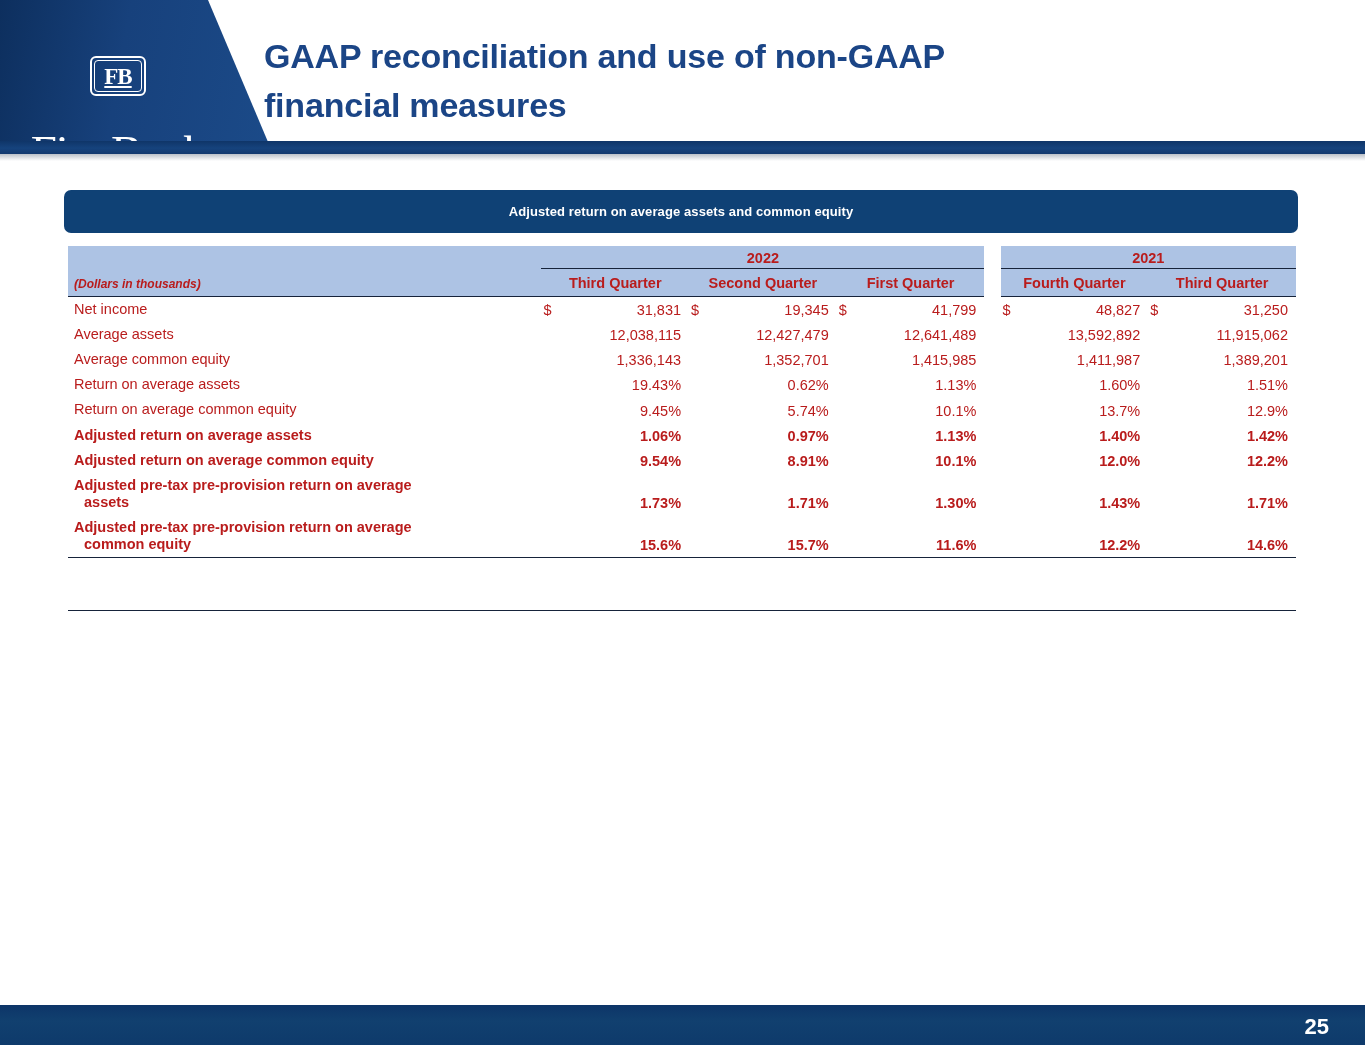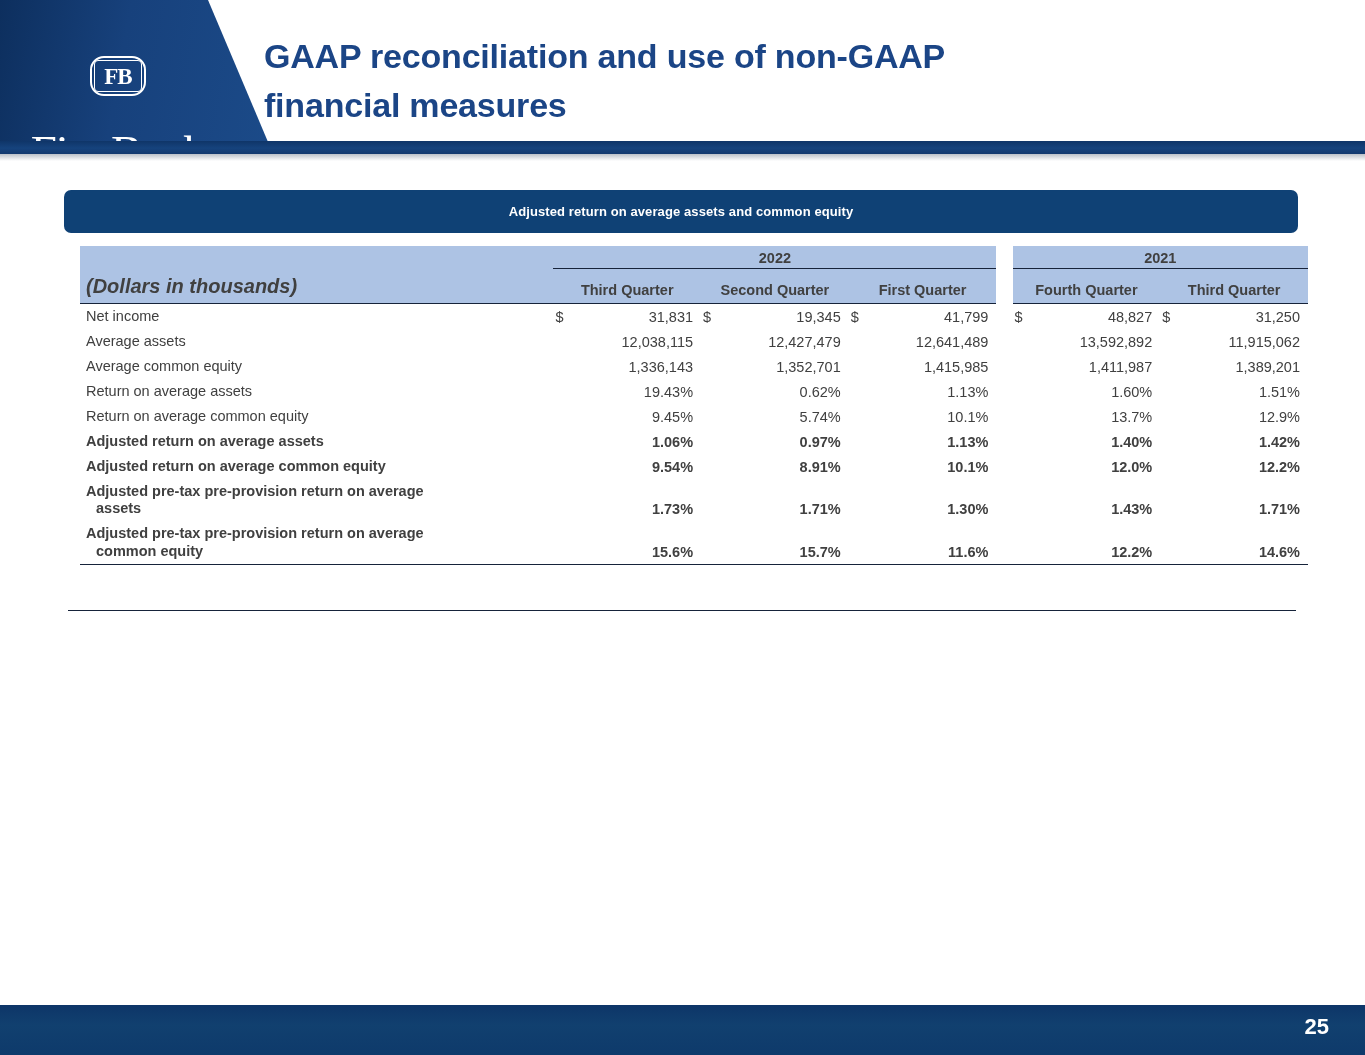--- a/index.html
+++ b/index.html
@@ -40,26 +40,27 @@
     top: 56px;
     width: 200px;
     color: #ffffff;
     text-align: center;
   }
   #fb-badge {
     width: 56px;
     height: 40px;
     margin: 0 auto 1px auto;
     border: 2px solid #ffffff;
-    border-radius: 14px;
+    border-radius: 6px;
     box-sizing: border-box;
     display: flex;
     align-items: center;
     justify-content: center;
     padding: 2px;
+    text-decoration: underline;
   }
   #fb-badge-inner {
     width: 100%;
     height: 100%;
     border: 1px solid #ffffff;
     border-radius: 4px;
     box-sizing: border-box;
     display: flex;
     align-items: center;
     justify-content: center;
@@ -131,23 +132,22 @@
   #table-area {
     position: absolute;
     left: 68px;
     top: 246px;
     width: 1228px;
   }
   table.fin {
     width: 1228px;
     border-collapse: collapse;
     font-size: 14.5px;
-    color: #404040;
+    color: #b91c1c;
     table-layout: fixed;
-    margin-left: 12px;
   }
   table.fin th, table.fin td {
     padding: 0;
     vertical-align: bottom;
   }
 
   
   col.c-label { width: 468px; }
   col.c-cur   { width: 26px;  }
   col.c-num   { width: 120px; }
@@ -174,21 +174,21 @@
     text-align: center;
     font-size: 14.5px;
     font-weight: bold;
     padding: 6px 0 5px 0;
     border-bottom: 1.6px solid #16233a;
   }
   tr.qtr th.lead {
     text-align: left;
     font-style: italic;
     font-weight: bold;
-    font-size: 20px;
+    font-size: 12px;
     padding: 6px 0 5px 6px;
     border-bottom: 1.6px solid #16233a;
   }
 
   
   tbody td.label {
     text-align: left;
     padding: 4px 4px 4px 6px;
     line-height: 1.18;
   }
@@ -221,21 +221,21 @@
     height: 3px;
     border-top: 1.6px solid #16233a;
   }
 
   
   #footer {
     position: absolute;
     left: 0;
     top: 1005px;
     width: 1365px;
-    height: 50px;
+    height: 40px;
     background: #0f3c71;
     background: linear-gradient(180deg, #0d3568 0%, #11406f 40%, #0e3a6b 100%);
   }
   #page-number {
     position: absolute;
     right: 36px;
     top: 9px;
     color: #ffffff;
     font-size: 22px;
     font-weight: bold;

